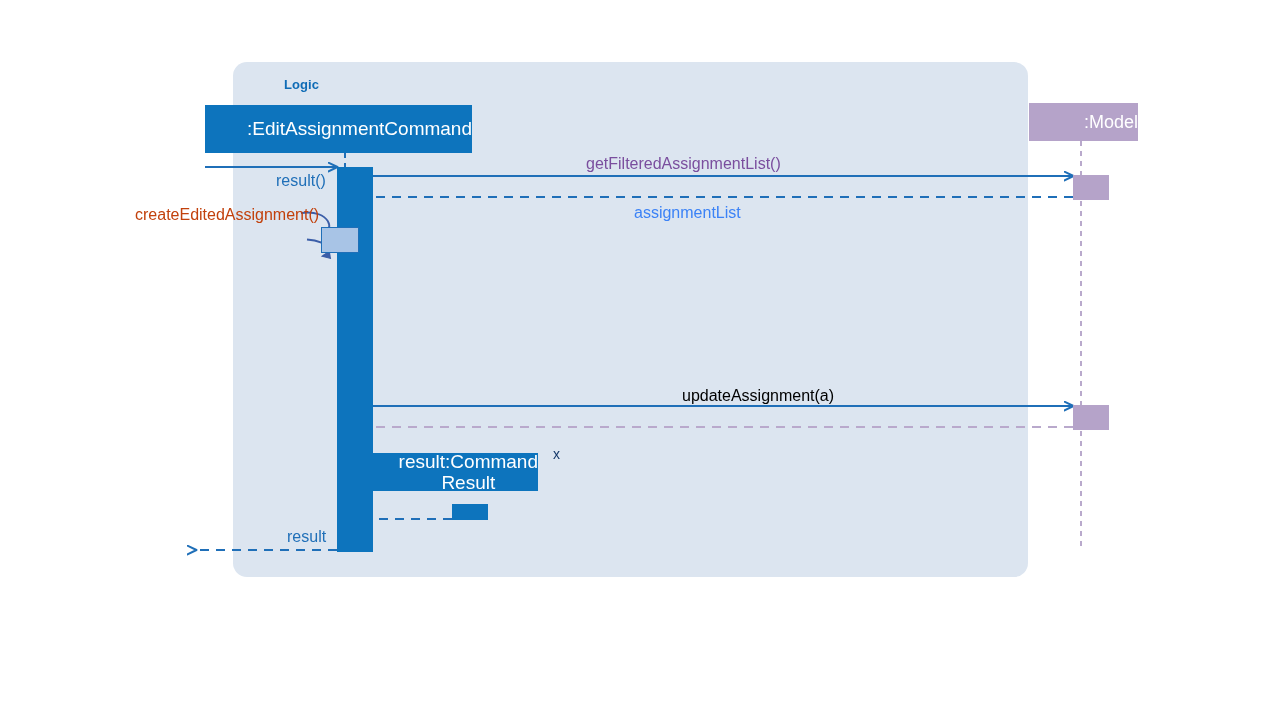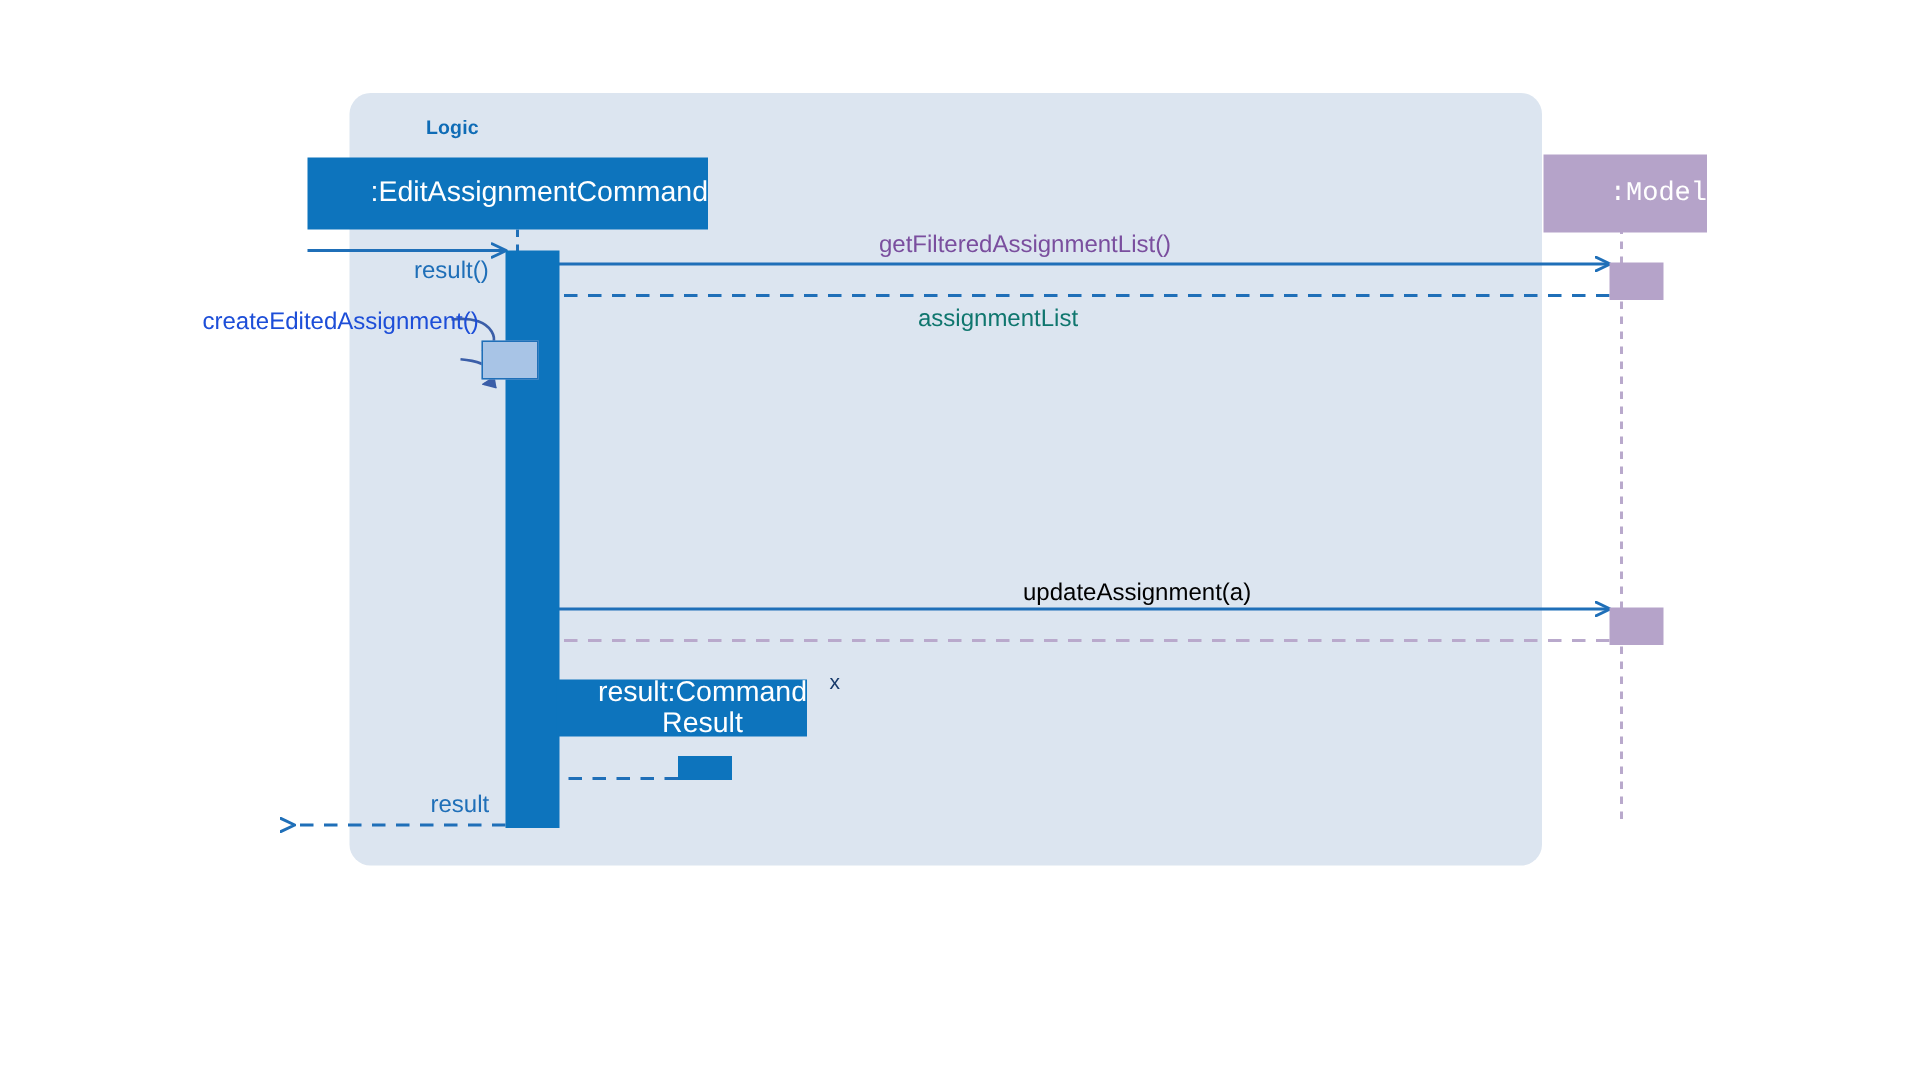--- a/index.html
+++ b/index.html
@@ -125,35 +125,35 @@
       <div class="abs activation act-nested" style="left: 321px; top: 227px; width: 17px; height: 26px;"></div>
       <div class="abs activation act-purple" style="left: 1073px; top: 175px; width: 16px; height: 25px;"></div>
       <div class="abs activation act-purple" style="left: 1073px; top: 405px; width: 16px; height: 25px;"></div>
       <div class="abs activation act-blue" style="left: 452px; top: 504px; width: 16px; height: 16px;"></div>
     </div>
 
   <div class="abs participant logic-type" id="p-edit-assignment-command" style="left: 205px; top: 105px; width: 267px; height: 48px;">
     <span>:EditAssignmentCommand</span>
   </div>
 
-  <div class="abs participant model-type" id="p-model" style="left: 1029px; top: 103px; width: 109px; height: 52px; font-family: Liberation Mono, monospace;">
+  <div class="abs participant model-type" id="p-model" style="left: 1029px; top: 103px; width: 109px; height: 38px;">
     <span>:Model</span>
   </div>
 
   <div class="abs participant logic-type" id="p-command-result" style="left: 371px; top: 453px; width: 167px; height: 38px;">
     <span>
       <span>result:Command</span><br>
       <span>Result</span>
     </span>
   </div>
 
   <div class="abs destroy-x" id="destroy-marker" style="left: 517px; top: 446px;">x</div>
 
   <div id="label-layer">
       <div class="abs msg-label" style="left: 240px; top: 172px; color: rgb(31, 111, 184);">result()</div>
       <div class="abs msg-label" style="left: 550px; top: 155px; color: rgb(122, 78, 158);">getFilteredAssignmentList()</div>
-      <div class="abs msg-label" style="left: 576px; top: 204px; color: #0f766e;">assignmentList</div>
-      <div class="abs msg-label" style="left: 99px; top: 206px; color: #1d4ed8;">createEditedAssignment()</div>
+      <div class="abs msg-label" style="left: 598px; top: 204px; color: #3b82f6;">assignmentList</div>
+      <div class="abs msg-label" style="left: 99px; top: 206px; color: #c2410c;">createEditedAssignment()</div>
       <div class="abs msg-label" style="left: 646px; top: 387px; color: #000000;">updateAssignment(a)</div>
       <div class="abs msg-label" style="left: 251px; top: 528px; color: rgb(31, 111, 184);">result</div>
     </div>
 
 </div>
 
 </body></html>

